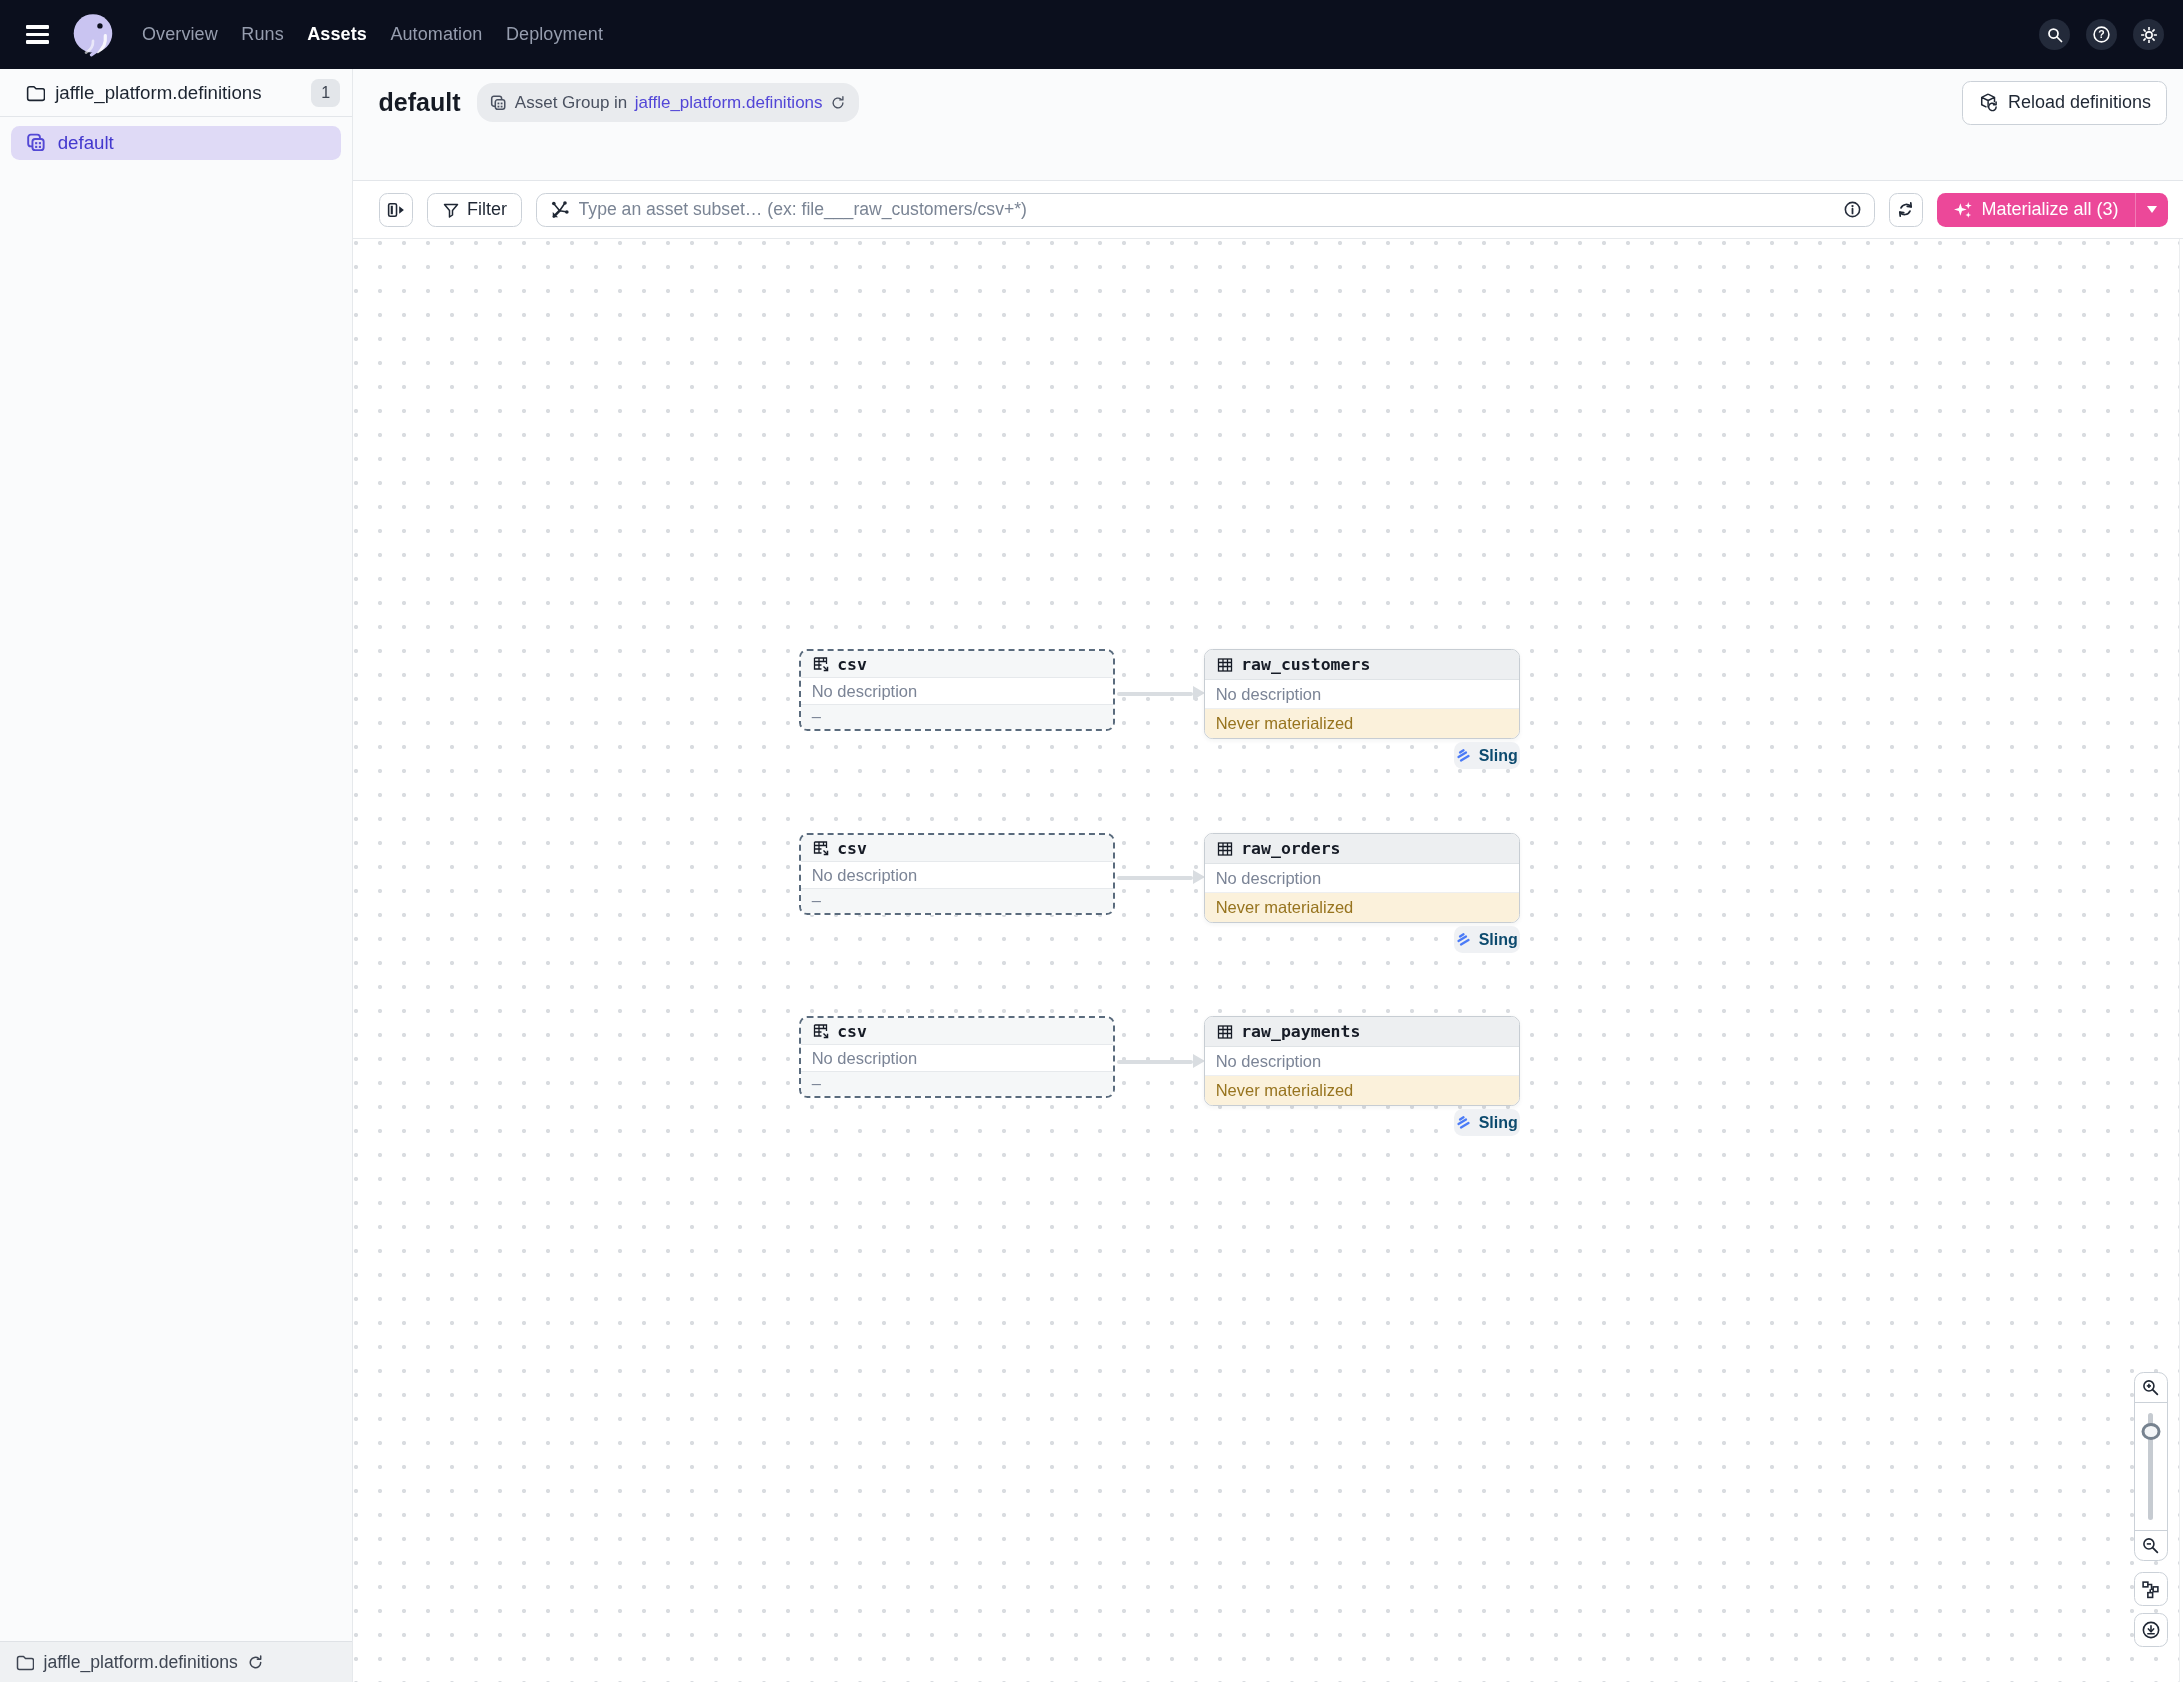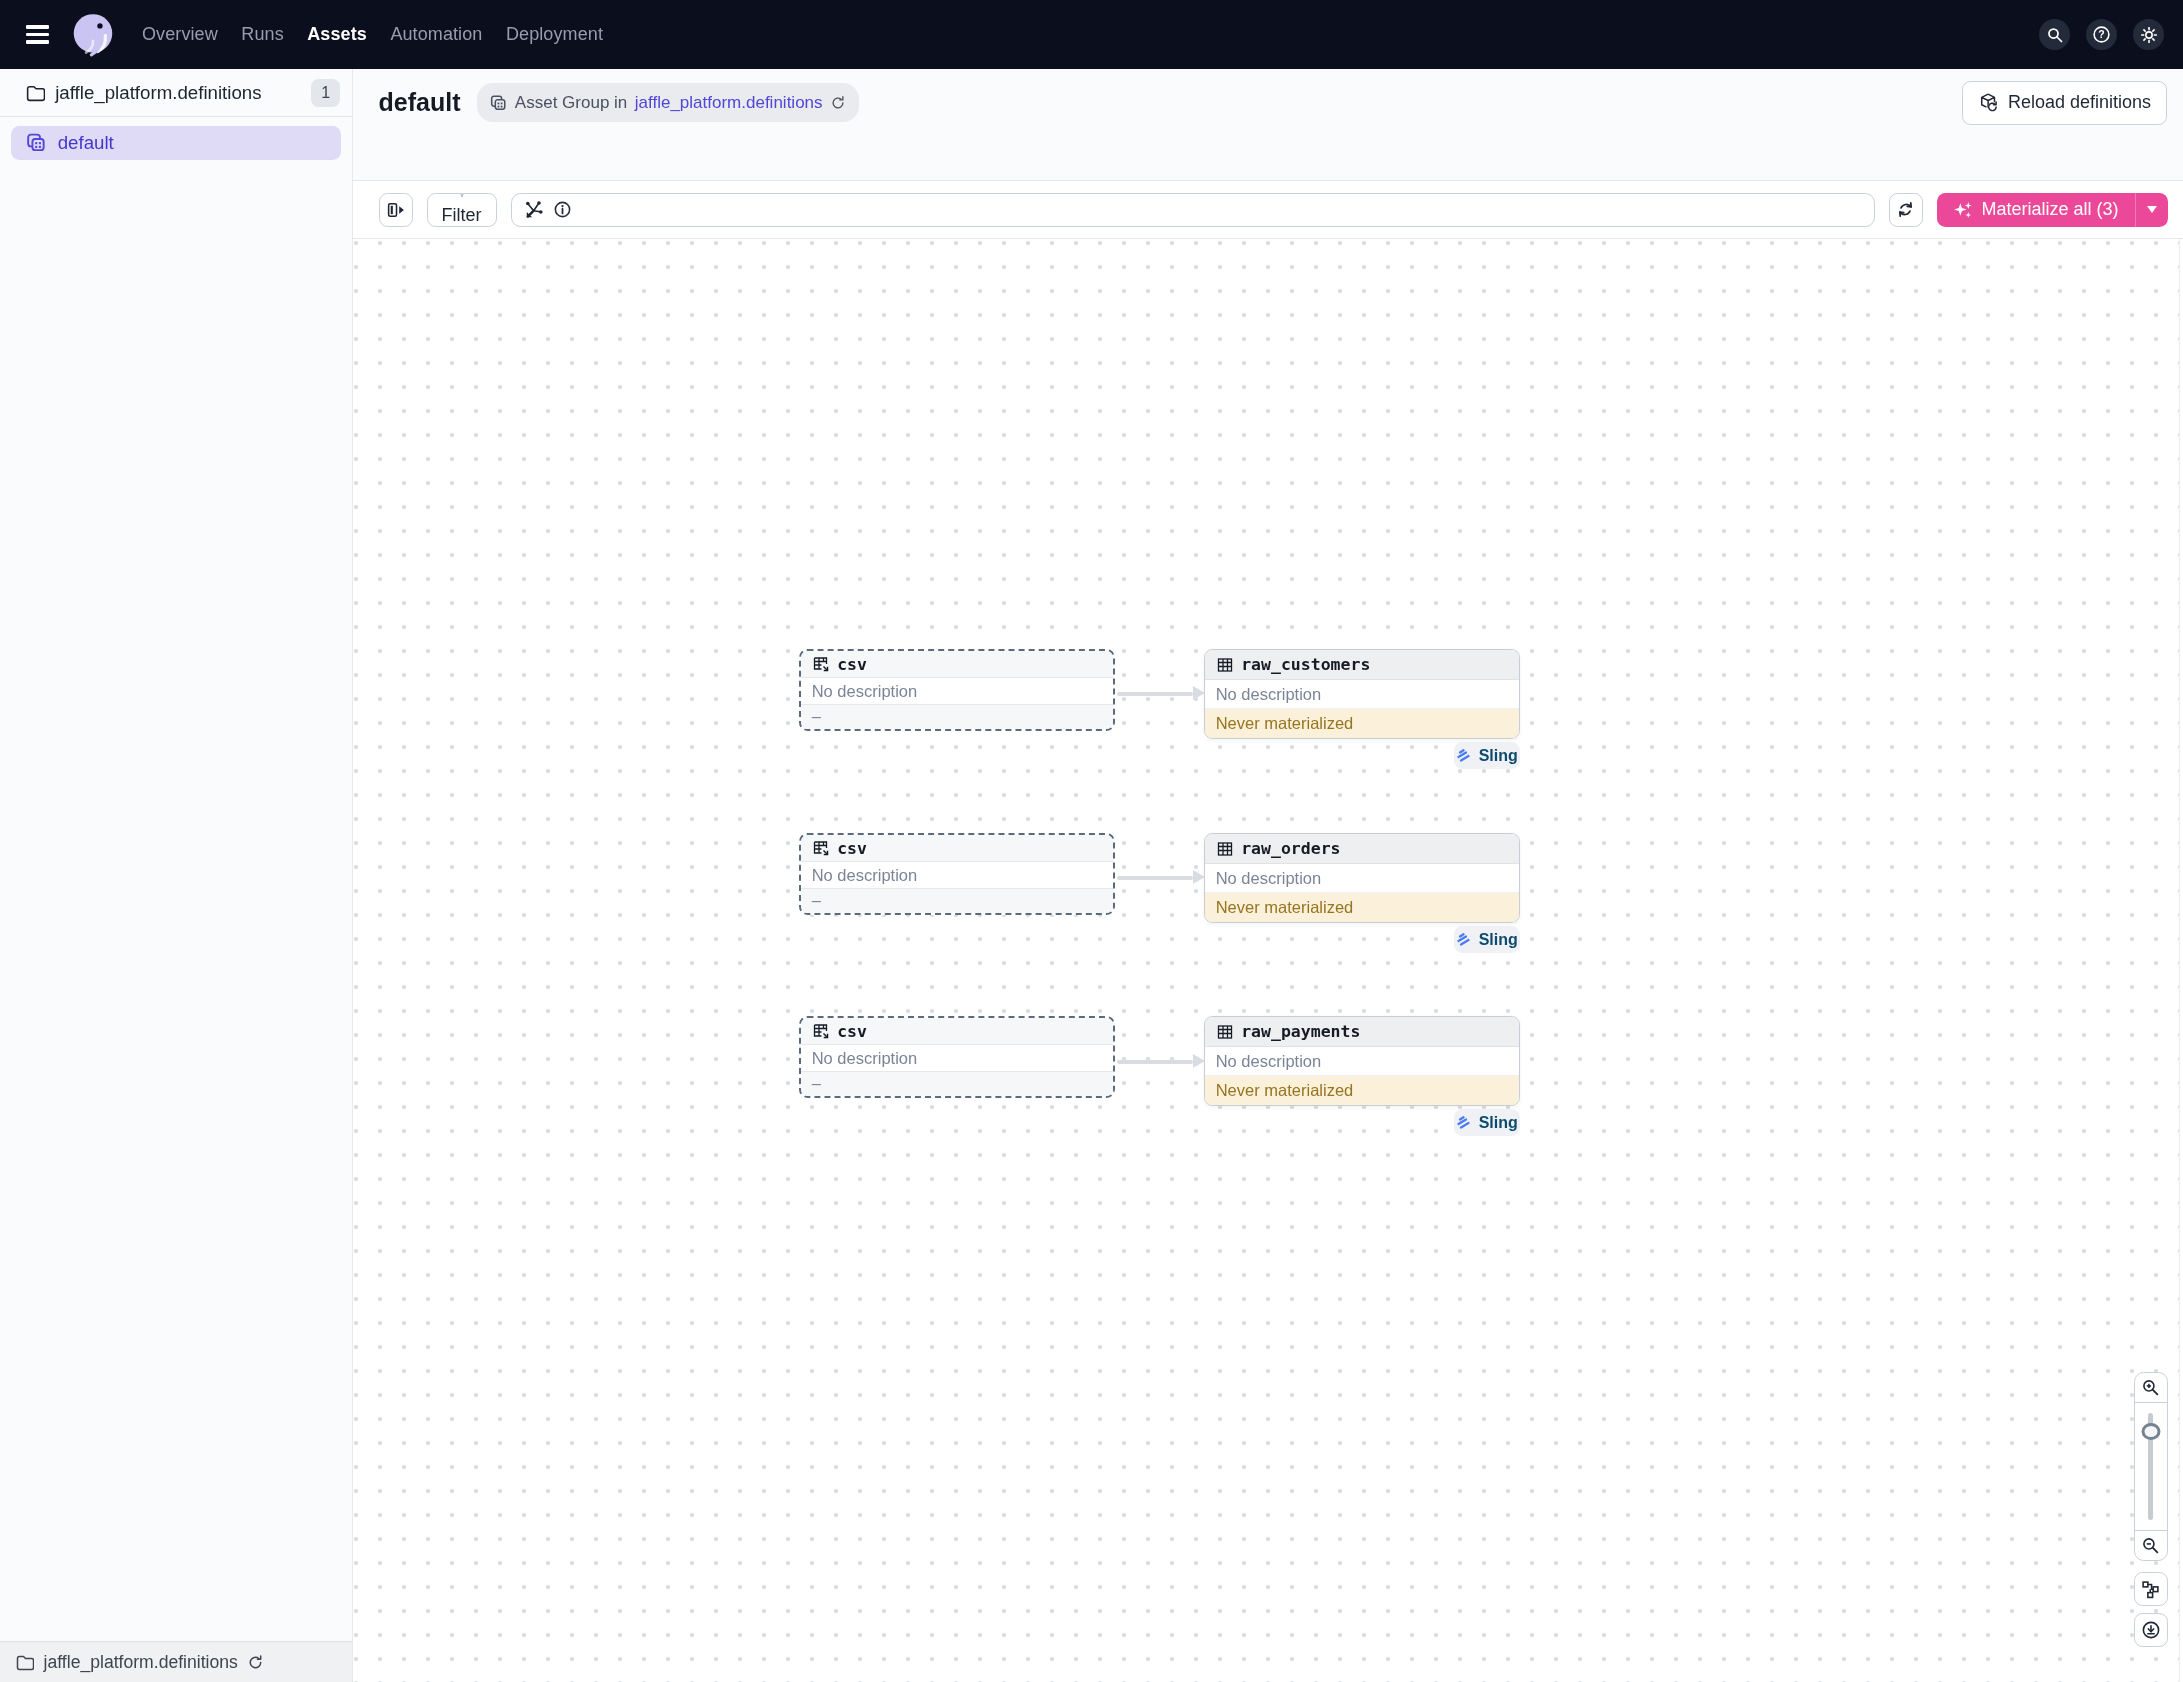--- a/index.html
+++ b/index.html
@@ -57,21 +57,21 @@
   .reload-btn-label { font-size: 18px; color: #1F2734; }
   .tabs-row { position: absolute; left: 25.6px; right: 16px; bottom: 0; display: flex; align-items: flex-end; }
   .tab { font-size: 19px; color: #323A47; padding-bottom: 14px; margin-right: 31px; cursor: pointer; border-bottom: 3.7px solid transparent; }
   .tab.active { color: #5142D9; font-weight: 600; border-bottom-color: #5142D9; }
   .view-global { margin-left: auto; display: flex; align-items: center; gap: 7.5px; padding-bottom: 15px; cursor: pointer; }
   .view-global-label { font-size: 18px; color: #5246D7; }
 
   .toolbar { position: absolute; top: 112px; left: 0; right: 0; height: 58px; background: #ffffff; border-bottom: 1.1px solid #E6E9EC; display: flex; align-items: center; padding: 0 15.5px 0 25.6px; gap: 14px; }
   .tbtn { height: 34px; background: #fff; border: 1.1px solid #CBD1D8; border-radius: 8.5px; display: flex; align-items: center; justify-content: center; cursor: pointer; flex: none; }
   .tbtn.square { width: 34px; }
-  .filter-btn { padding: 0 14px; gap: 7.5px; flex-direction: column; }
+  .filter-btn { padding: 0 14px; gap: 7.5px; }
   .filter-label { font-size: 18px; color: #1F2734; }
   .search-box { flex: 1; height: 34px; background: #fff; border: 1.1px solid #CBD1D8; border-radius: 9.6px; display: flex; align-items: center; padding: 0 11.7px; gap: 8.5px; }
   .search-input { flex: 1; border: none; outline: none; font-size: 17.6px; color: #1F2734; background: transparent; font-family: "Liberation Sans", sans-serif; }
   .search-input::placeholder { color: #7A8494; }
   .materialize { height: 34px; background: #ec4899; border-radius: 8.5px; display: flex; align-items: stretch; color: #fff; cursor: pointer; flex: none; }
   .mat-main { display: flex; align-items: center; gap: 8.5px; padding: 0 16px; }
   .mat-label { font-size: 18px; color: #ffffff; }
   .mat-caret { width: 33px; border-left: 1.1px solid rgba(255,255,255,0.28); display: flex; align-items: center; justify-content: center; }
   .caret-down { width: 0; height: 0; border-left: 5.9px solid transparent; border-right: 5.9px solid transparent; border-top: 7px solid #fff; }
 
@@ -250,20 +250,21 @@
           <line x1="20" y1="22" x2="10" y2="10"></line>
             <line x1="20" y1="22" x2="29" y2="9"></line>
             <line x1="20" y1="22" x2="32" y2="24"></line>
         </g>
         <circle cx="9" cy="8.5" r="3.4" fill="#1F2734"></circle>
           <circle cx="30" cy="7.5" r="3.4" fill="#1F2734"></circle>
           <circle cx="33.5" cy="24.5" r="3.4" fill="#1F2734"></circle>
         <line x1="20" y1="22" x2="9" y2="33" stroke="#1F2734" stroke-width="4.6" stroke-linecap="round"></line>
         <path d="M7 24.5 v10 h10 z" fill="#1F2734"></path>
       </svg>
+      <input class="search-input" value="" placeholder="Type an asset subset… (ex: file___raw_customers/csv+*)" style="">
       <svg width="19" height="19" viewBox="0 0 36 36">
           <circle cx="18" cy="18" r="13.5" stroke="#252C3B" stroke-width="3" fill="none"></circle>
           <circle cx="18" cy="11.5" r="2.2" fill="#252C3B"></circle>
           <line x1="18" y1="16.5" x2="18" y2="25.5" stroke="#252C3B" stroke-width="3.4" stroke-linecap="round"></line>
         </svg>
     </div>
     <div class="tbtn square">
       <svg width="19" height="19" viewBox="0 0 36 36">
         <path d="M28.5 13 a11 11 0 0 0 -19 2" stroke="#1F2734" stroke-width="3.2" fill="none" stroke-linecap="round"></path>
         <path d="M28 5.5 l0.8 7.5 -7.5 -0.8" stroke="#1F2734" stroke-width="3.2" fill="none" stroke-linecap="round" stroke-linejoin="round"></path>

